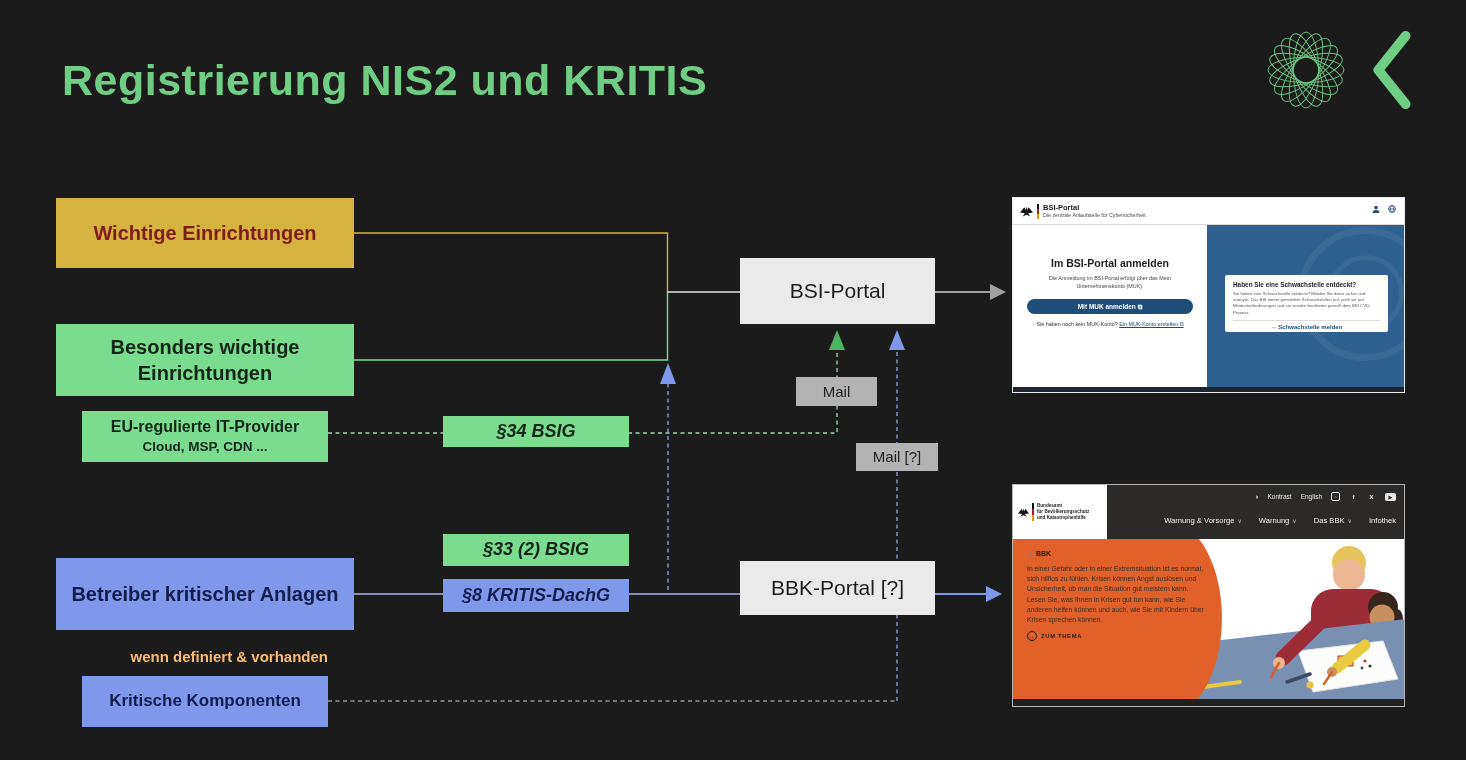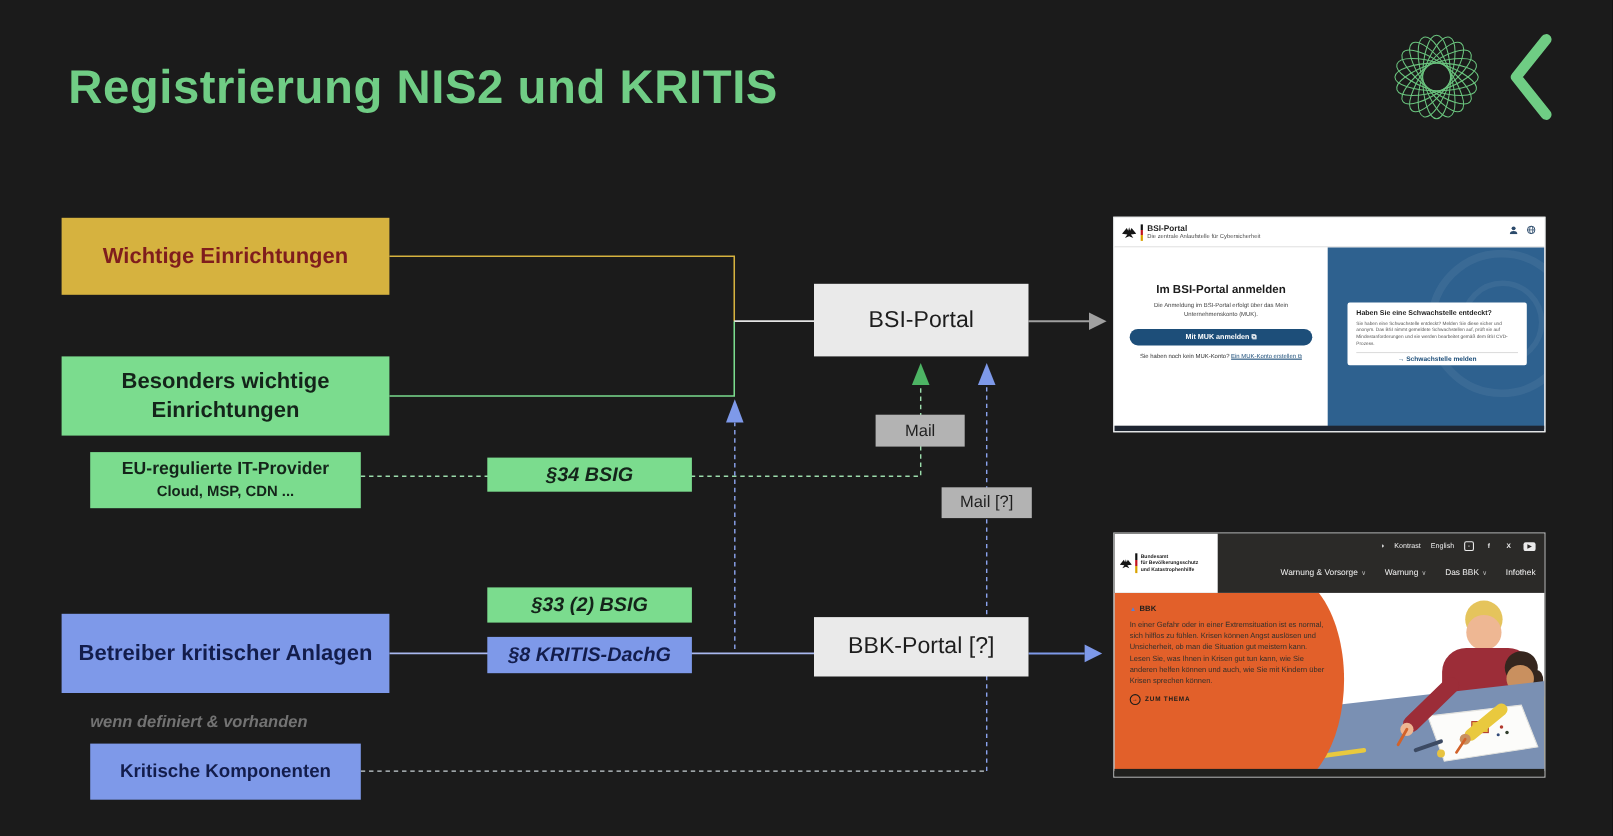--- a/index.html
+++ b/index.html
@@ -15,22 +15,22 @@
 
   .node,.tag,.portal,.mail{position:absolute;display:flex;flex-direction:column;align-items:center;
          justify-content:center;text-align:center;line-height:1.3;z-index:3;box-sizing:border-box}
   .yellow{background:#d6b23f;color:#7f1d1d}
   .green{background:#7bdc8e;color:#14241a}
   .blue{background:#7e99e9;color:#131d4c}
   .node{font-weight:600}
   .tag{font-weight:700;font-style:italic;font-size:18px}
   .portal{background:#eaeaea;color:#1d1d1d;font-size:21px;font-weight:500}
   .mail{background:#b3b3b3;color:#1f1f1f;font-size:15px;font-weight:500}
-  .note{position:absolute;z-index:3;color:#737373;font-style:italic;font-weight:700;font-size:15px;
-        text-align:left}
+  .note{position:absolute;z-index:3;color:#fdba74;font-weight:700;font-size:15px;
+        text-align:right}
 
   
   .shot{position:absolute;z-index:3;overflow:hidden;border:1px solid rgba(225,228,230,.75);
         box-sizing:border-box;background:#fff}
   .bsi-head{position:relative;height:26px;background:#fff;border-bottom:1px solid #d9d9d9;
         display:flex;align-items:center;padding-left:7px;gap:4px}
   .bsi-brand{display:flex;flex-direction:column;line-height:1.2}
   .bsi-brand b{font-size:7.5px;color:#1d1d1d}
   .bsi-brand span{font-size:5.3px;color:#4a4a4a}
   .bsi-stripe{width:2px;height:15px;background:linear-gradient(#111 33%,#c1121f 33%,#c1121f 66%,#d8a200 66%)}

